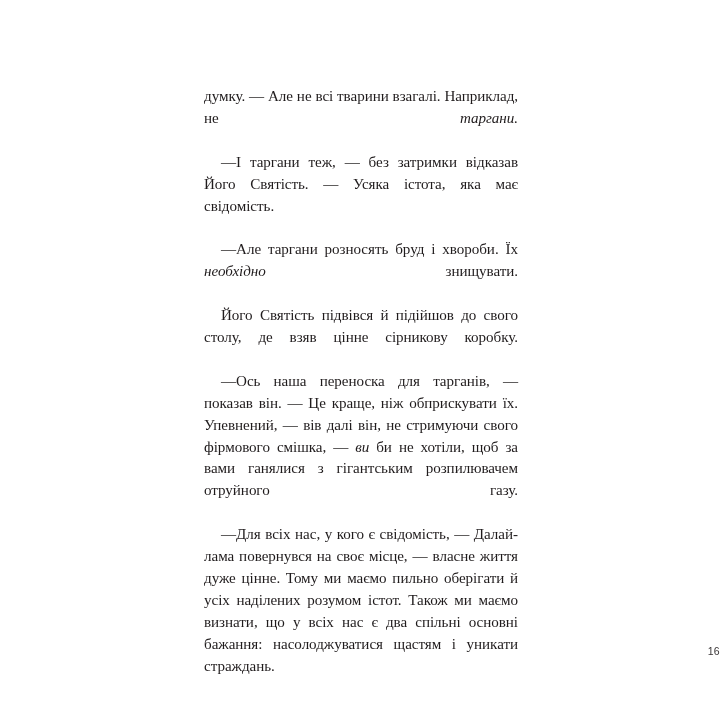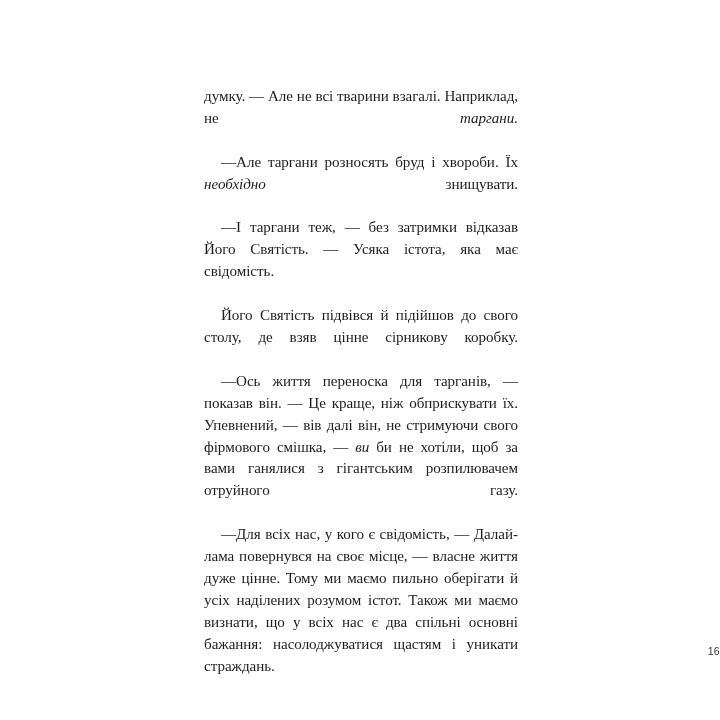--- a/index.html
+++ b/index.html
@@ -70,22 +70,22 @@
     color: #3a3637;
   }
 </style>
 </head>
 <body>
 
 <div class="page">
 
   <div class="text-block" id="text-block">
       <p class="para no-indent"><span>думку. — Але не всі тварини взагалі. Наприклад, не </span><em>таргани.</em></p>
+      <p class="para"><span>—І таргани теж, — без затримки відказав Його Святість. — Усяка істота, яка має свідомість.</span></p>
       <p class="para"><span>—Але таргани розносять бруд і хвороби. Їх </span><em>необхідно</em><span> знищувати.</span></p>
-      <p class="para"><span>—І таргани теж, — без затримки відказав Його Святість. — Усяка істота, яка має свідомість.</span></p>
       <p class="para"><span>Його Святість підвівся й підійшов до свого столу, де взяв цінне сірникову коробку.</span></p>
-      <p class="para"><span>—Ось життя переноска для тарганів, — показав він. — Це краще, ніж обприскувати їх. Упевнений, — вів далі він, не стримуючи свого фірмового смішка, — </span><em>ви</em><span> би не хотіли, щоб за вами ганялися з гігантським розпилювачем отруйного газу.</span></p>
+      <p class="para"><span>—Ось наша переноска для тарганів, — показав він. — Це краще, ніж обприскувати їх. Упевнений, — вів далі він, не стримуючи свого фірмового смішка, — </span><em>ви</em><span> би не хотіли, щоб за вами ганялися з гігантським розпилювачем отруйного газу.</span></p>
       <p class="para"><span>—Для всіх нас, у кого є свідомість, — Далай-лама повернувся на своє місце, — власне життя дуже цінне. Тому ми маємо пильно оберігати й усіх наділених розумом істот. Також ми маємо визнати, що у всіх нас є два спільні основні бажання: насолоджуватися щастям і уникати страждань.</span></p>
     </div>
 
   <div class="folio">16</div>
 
 </div>
 
 </body></html>

